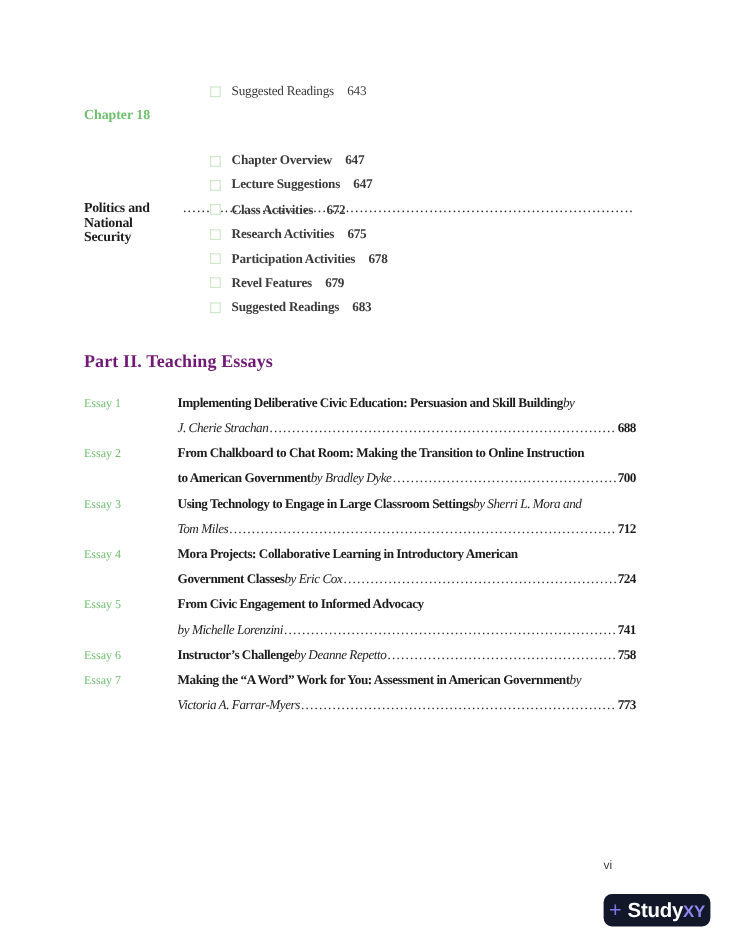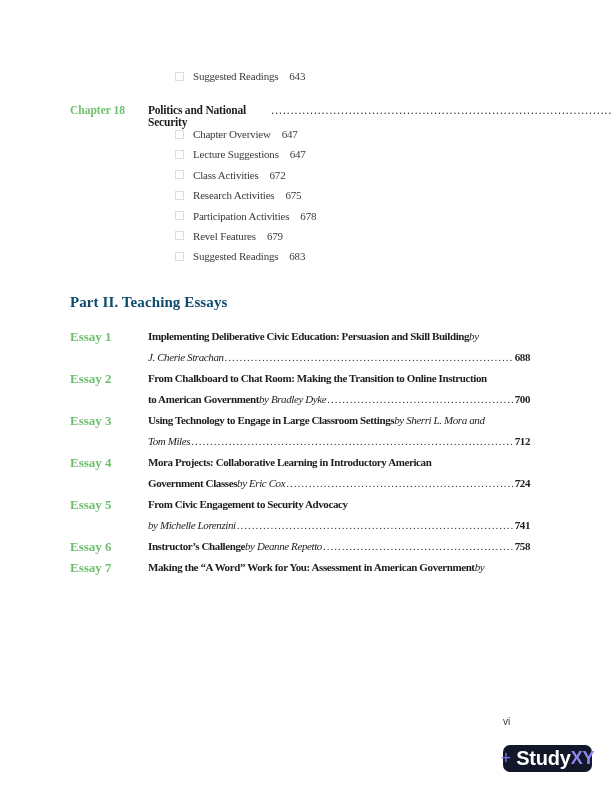--- a/index.html
+++ b/index.html
@@ -11,59 +11,59 @@
   
   .subitem { display:flex; align-items:center; height:14px; line-height:14px;
              font-size:11px; letter-spacing:-0.2px; color:#3b3b3b;padding-left:30px; }
   .bullet { width:7px; height:7px; border:1px solid #cfe8c9; background:#ffffff;
             display:inline-block; margin-right:9px; flex:0 0 auto; }
   .subpage { margin-left:11px; }
 
   .stray { position:absolute; left:145px; top:69px; }
 
   
-  .chapter-row { position:absolute; left:70px; top:104px; width:460px; display:flex; }
+  .chapter-row { position:absolute; left:70px; top:90px; width:460px; display:flex;flex-direction:column; }
   .label-col { flex:0 0 78px; font-weight:bold; color:#6fbf6f; font-size:11.5px; }
   .chapter-titleline { flex:1; display:flex; align-items:baseline;
                        font-size:11.5px; letter-spacing:-0.2px; }
-  .chapter-items { position:absolute; left:145px; top:127px; }
+  .chapter-items { position:absolute; left:145px; top:127px;font-weight:bold; }
   .chapter-items .subitem { margin-bottom:6.4px; }
 
   
   .leader { flex:1 1 auto; min-width:8px; overflow:hidden; white-space:nowrap;
             margin:0 1px; font-weight:normal; font-style:normal;
             letter-spacing:1px; color:#2b2b2b; }
   .leader::after { content:"......................................................................................................................................................................."; }
   .pagenum { font-weight:bold; flex:0 0 auto; }
 
   
   .part-heading { position:absolute; left:70px; top:294px;
-                  font-size:15px; font-weight:bold; color:#0c4a6e; letter-spacing:0.1px; }
+                  font-size:15px; font-weight:bold; color:#701a75; letter-spacing:0.1px; }
 
   
   .essays { position:absolute; left:70px; top:326px; width:460px; }
   .essay-entry { display:flex; }
-  .essay-label { flex:0 0 78px; font-weight:bold; color:#6fbf6f;
-                 font-size:13px; line-height:21px; }
+  .essay-label { flex:0 0 78px; font-weight:normal; color:#6fbf6f;
+                 font-size:10px; line-height:21px; }
   .essay-content { flex:1; font-size:11px; line-height:21px; letter-spacing:-0.4px; min-width:0; }
   .line { display:flex; align-items:flex-end; white-space:nowrap; }
   .seg-bold { font-weight:bold; }
   .seg-italic { font-style:italic; }
 
   
   .folio { position:absolute; left:503px; top:716px;
            font-family:"Liberation Sans", sans-serif; font-size:10px; color:#3d3d3d; }
   .brand-badge { position:absolute; left:503px; top:745px; width:89px; height:27px;
                  background:#12172a; border-radius:7px;
                  display:flex; align-items:center; justify-content:center;
                  font-family:"Liberation Sans", sans-serif; }
   .brand-plus { color:#8375e8; font-size:18px; font-weight:normal; line-height:1;
                 margin-right:5px; margin-top:-2px; }
-  .brand-name { color:#ffffff; font-weight:bold; font-size:20px; letter-spacing:-0.2px; }
-  .brand-suffix { color:#9184f0; font-weight:bold; font-size:18px; letter-spacing:-0.2px; }
+  .brand-name { color:#ffffff; font-weight:bold; font-size:17px; letter-spacing:-0.2px; }
+  .brand-suffix { color:#9184f0; font-weight:bold; font-size:14px; letter-spacing:-0.2px; }
 </style>
 </head>
 <body>
 
 <div class="page">
 
   <div class="stray subitem">
     <span class="bullet"></span>
     <span>Suggested Readings</span>
     <span class="subpage">643</span>
@@ -172,21 +172,21 @@
             <span class="seg-italic"> by Eric Cox</span>
             <span class="leader"></span>
             <span class="pagenum">724</span>
           </div>
         </div>
       </div>
       <div class="essay-entry">
         <div class="essay-label">Essay 5</div>
         <div class="essay-content">
           <div class="line">
-            <span class="seg-bold">From Civic Engagement to Security Advocacy</span>
+            <span class="seg-bold">From Civic Engagement to Informed Advocacy</span>
           </div>
           <div class="line">
             <span class="seg-italic">by Michelle Lorenzini </span>
             <span class="leader"></span>
             <span class="pagenum">741</span>
           </div>
         </div>
       </div>
       <div class="essay-entry">
         <div class="essay-label">Essay 6</div>
@@ -198,20 +198,25 @@
             <span class="pagenum">758</span>
           </div>
         </div>
       </div>
       <div class="essay-entry">
         <div class="essay-label">Essay 7</div>
         <div class="essay-content">
           <div class="line">
             <span class="seg-bold">Making the “A Word” Work for You: Assessment in American Government</span>
             <span class="seg-italic"> by</span>
+          </div>
+          <div class="line">
+            <span class="seg-italic">Victoria A. Farrar-Myers</span>
+            <span class="leader"></span>
+            <span class="pagenum">773</span>
           </div>
         </div>
       </div>
     </div>
 
   <div class="folio">vi</div>
 
   <div class="brand-badge">
     <span class="brand-plus">+</span>
     <span class="brand-name">Study</span>

